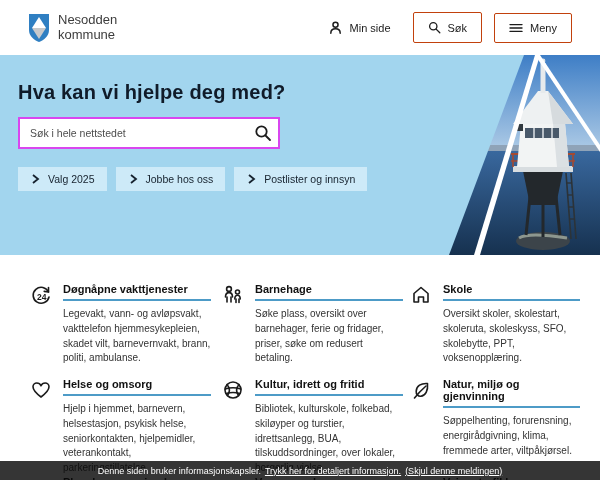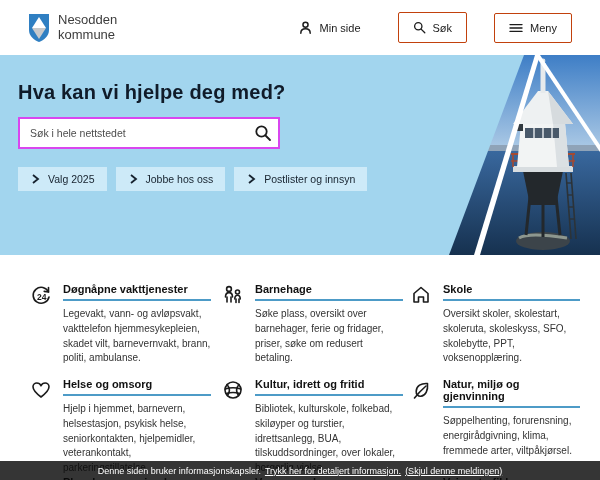--- a/index.html
+++ b/index.html
@@ -3,21 +3,21 @@
 <meta charset="utf-8">
 <style>
   html,body{margin:0;padding:0;}
   body{font-family:"Liberation Sans",sans-serif;}
   .viewport{position:relative;width:600px;height:480px;overflow:hidden;background:#fff;}
 
   
   .header{position:absolute;top:0;left:0;right:0;height:55px;background:#fff;display:flex;align-items:center;justify-content:space-between;padding:0 28px;box-sizing:border-box;}
   .logo{display:flex;align-items:center;gap:8px;}
   .logo-text{font-size:13px;line-height:1.12;color:#3c3c3c;}
-  .header-actions{display:flex;align-items:center;gap:27px;}
+  .header-actions{display:flex;align-items:center;gap:12px;}
   .hbtn{display:flex;align-items:center;gap:7px;font-size:11px;color:#1b1b1b;background:#fff;border:none;padding:8px 10px;cursor:pointer;font-family:inherit;}
   .hbtn.bordered{border:1px solid #c2410c;border-radius:2px;padding:8px 14px;}
   .icon-stroke{stroke:#1b1b1b;fill:none;stroke-width:1.6;stroke-linecap:round;stroke-linejoin:round;}
 
   
   .hero{position:absolute;top:55px;left:0;right:0;height:200px;background:#a2d5ee;overflow:hidden;}
   .hero-photo{position:absolute;top:0;right:0;width:165px;height:200px;}
   .hero-inner{position:relative;z-index:2;padding:26px 0 0 18px;}
   .hero h1{margin:0;font-size:20px;font-weight:bold;color:#101b29;letter-spacing:.2px;}
   .searchbox{margin-top:13px;width:258px;height:28px;background:#fff;border:2px solid #d946ef;display:flex;align-items:center;box-sizing:content-box;}

